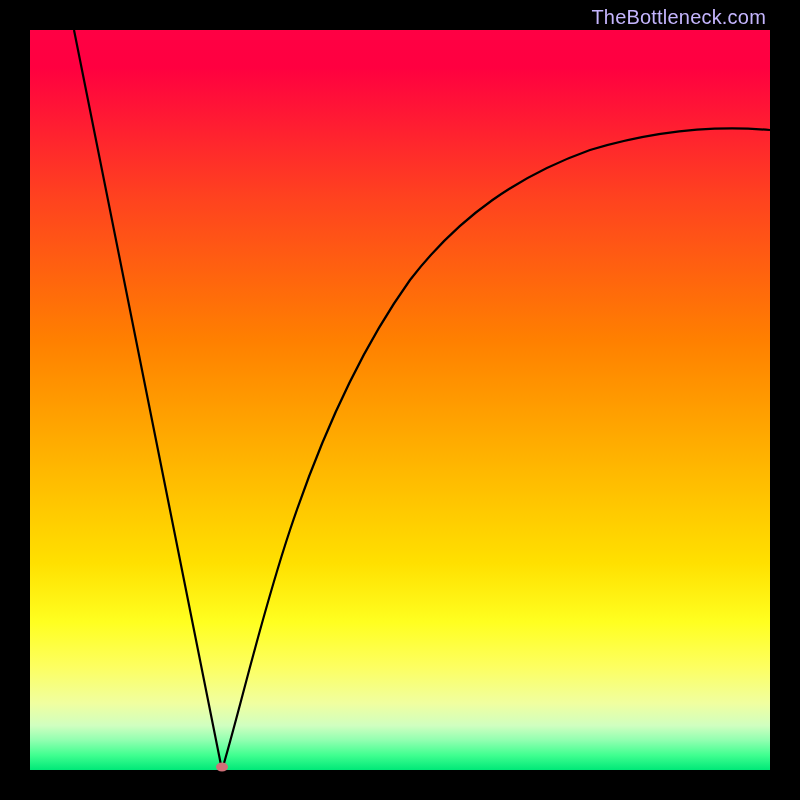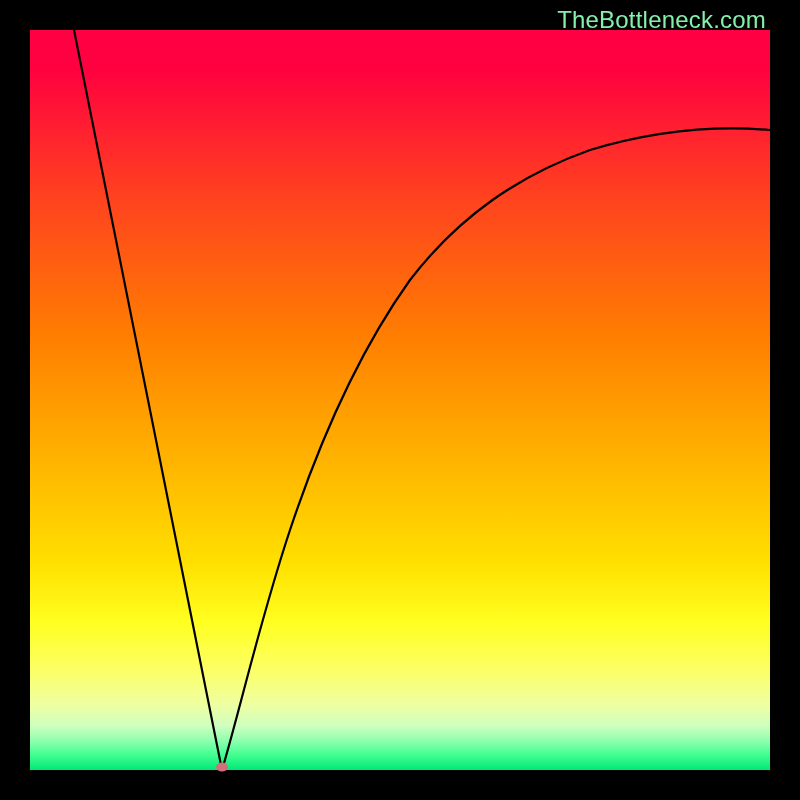--- a/index.html
+++ b/index.html
@@ -33,22 +33,22 @@
       #d0ffc0 94%,
       #90ffb0 96%,
       #40ff90 98%,
       #00e878 100%
     );
   }
   .watermark {
     position: absolute;
     top: 6px;
     right: 34px;
-    color: #86efac;
-    font-size: 24px;
+    color: #c4b5fd;
+    font-size: 20px;
     font-weight: 500;
     letter-spacing: 0.2px;
     z-index: 10;
   }
   .curve {
     position: absolute;
     left: 0;
     top: 0;
     width: 740px;
     height: 740px;

